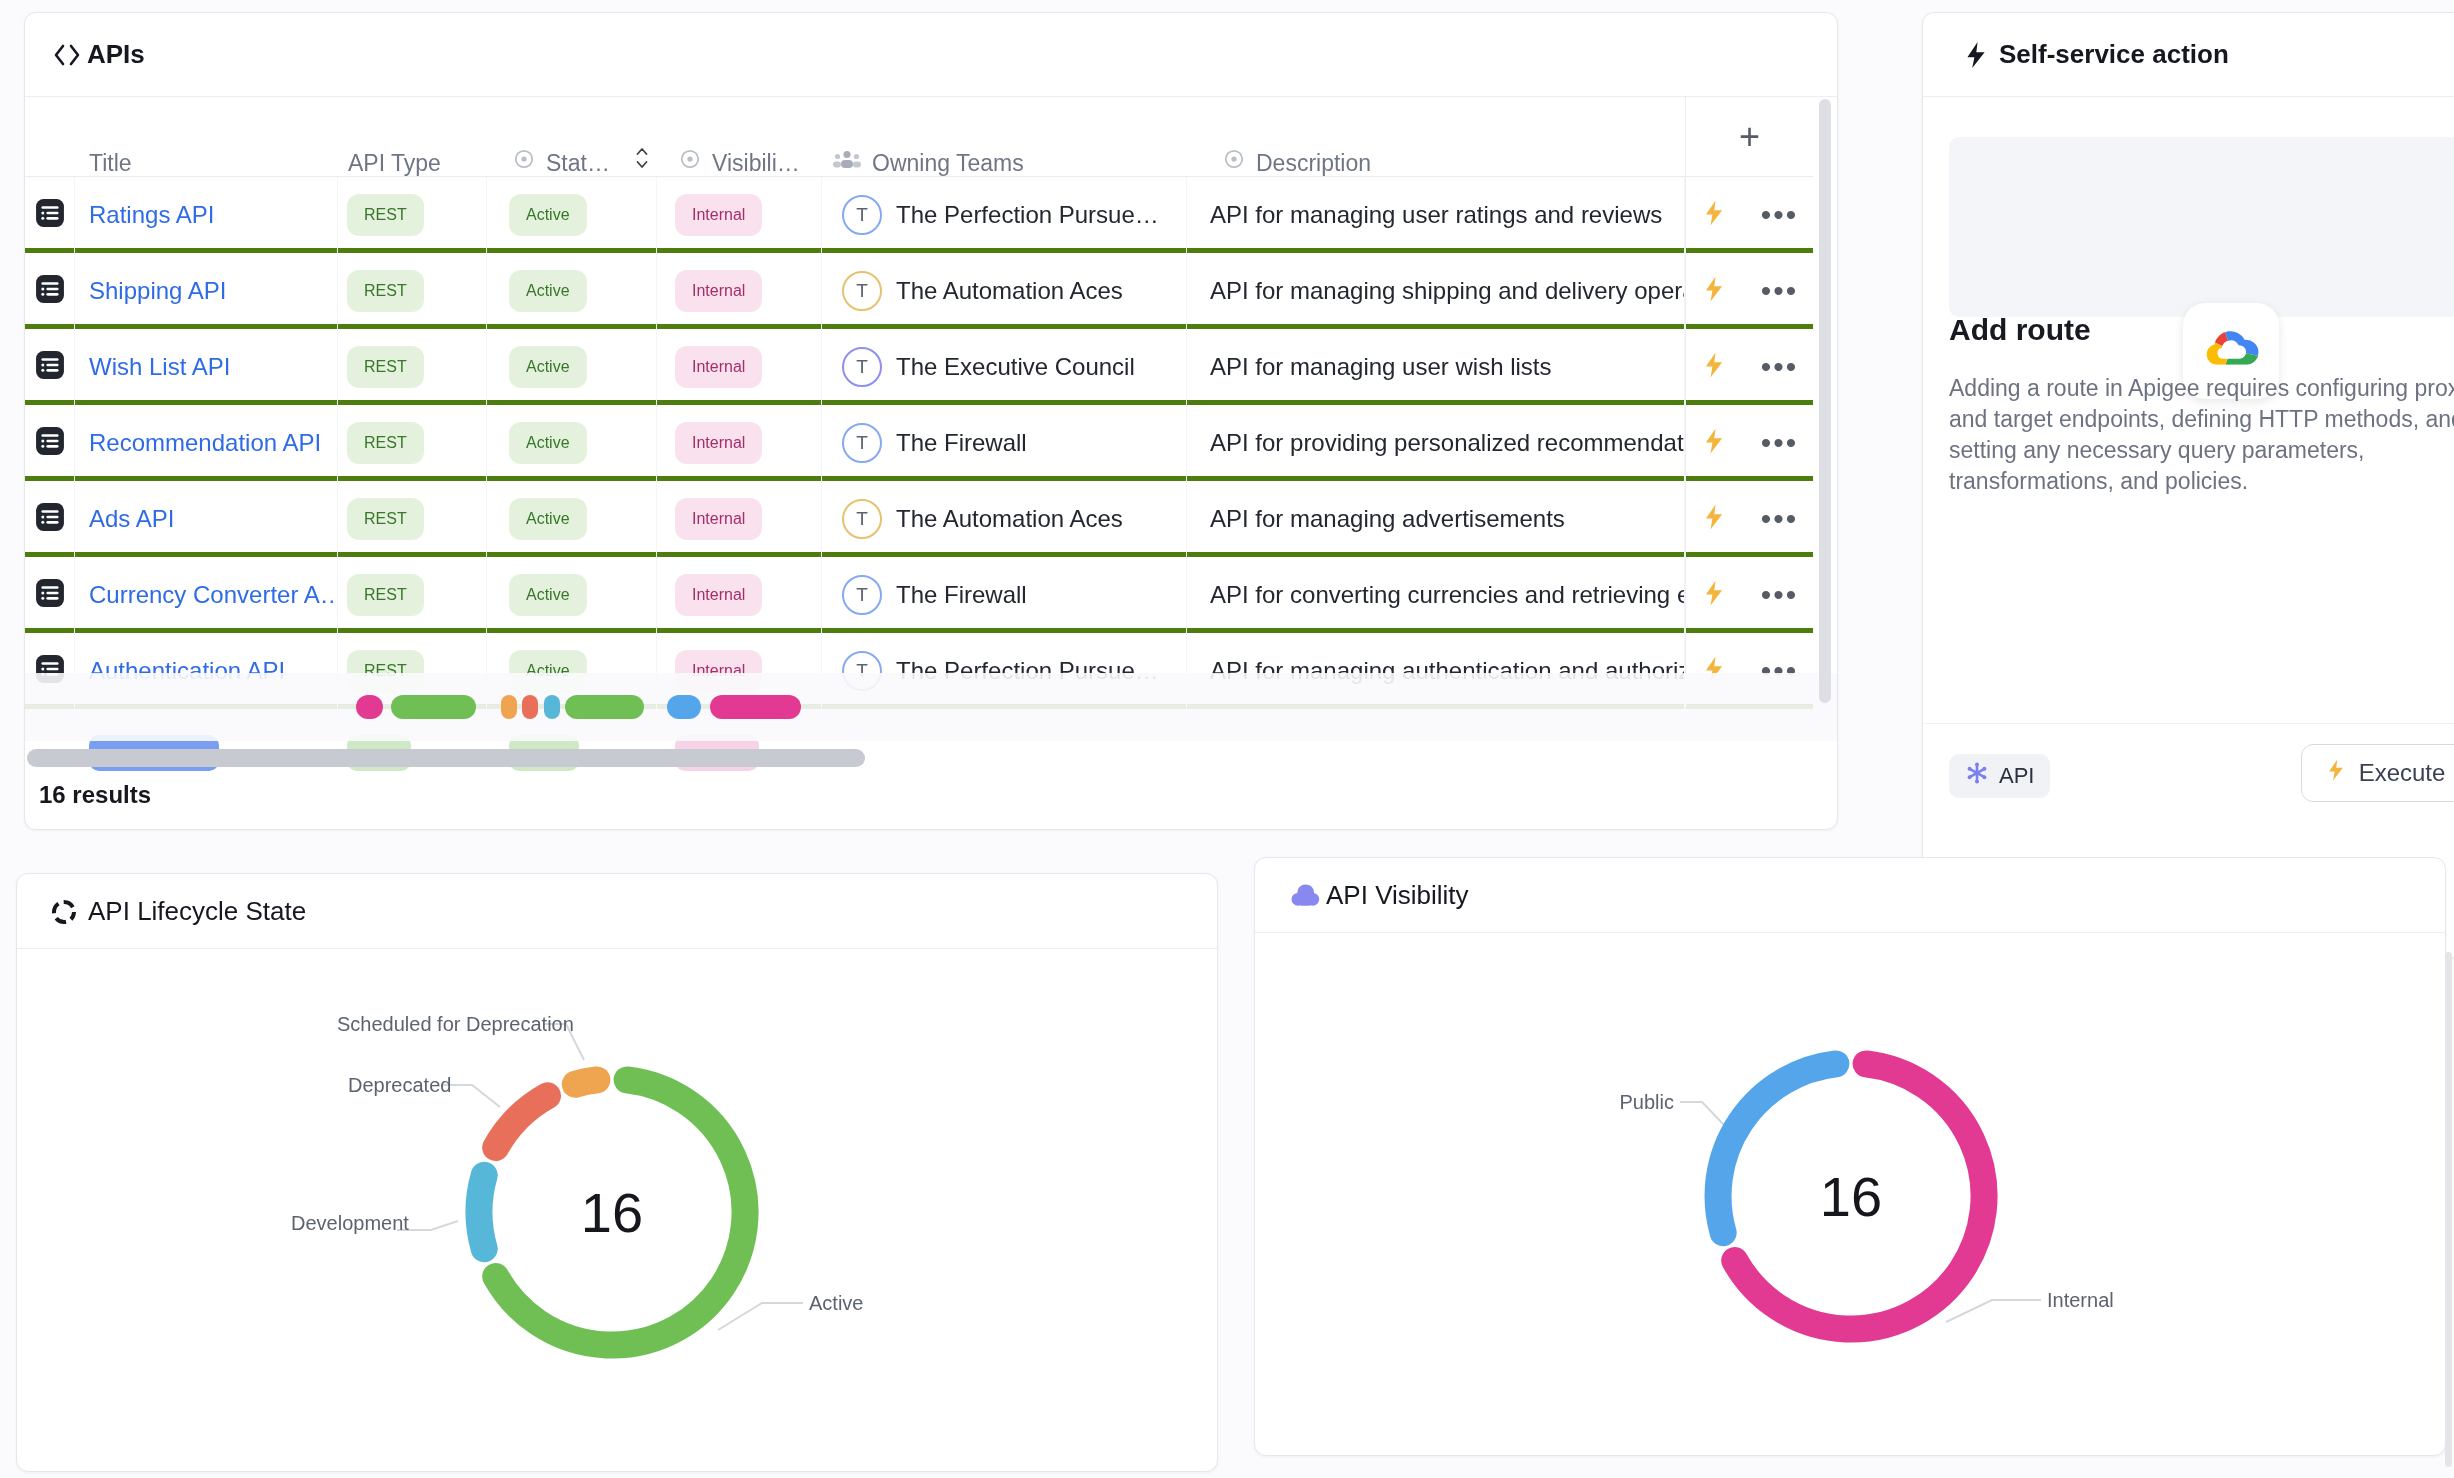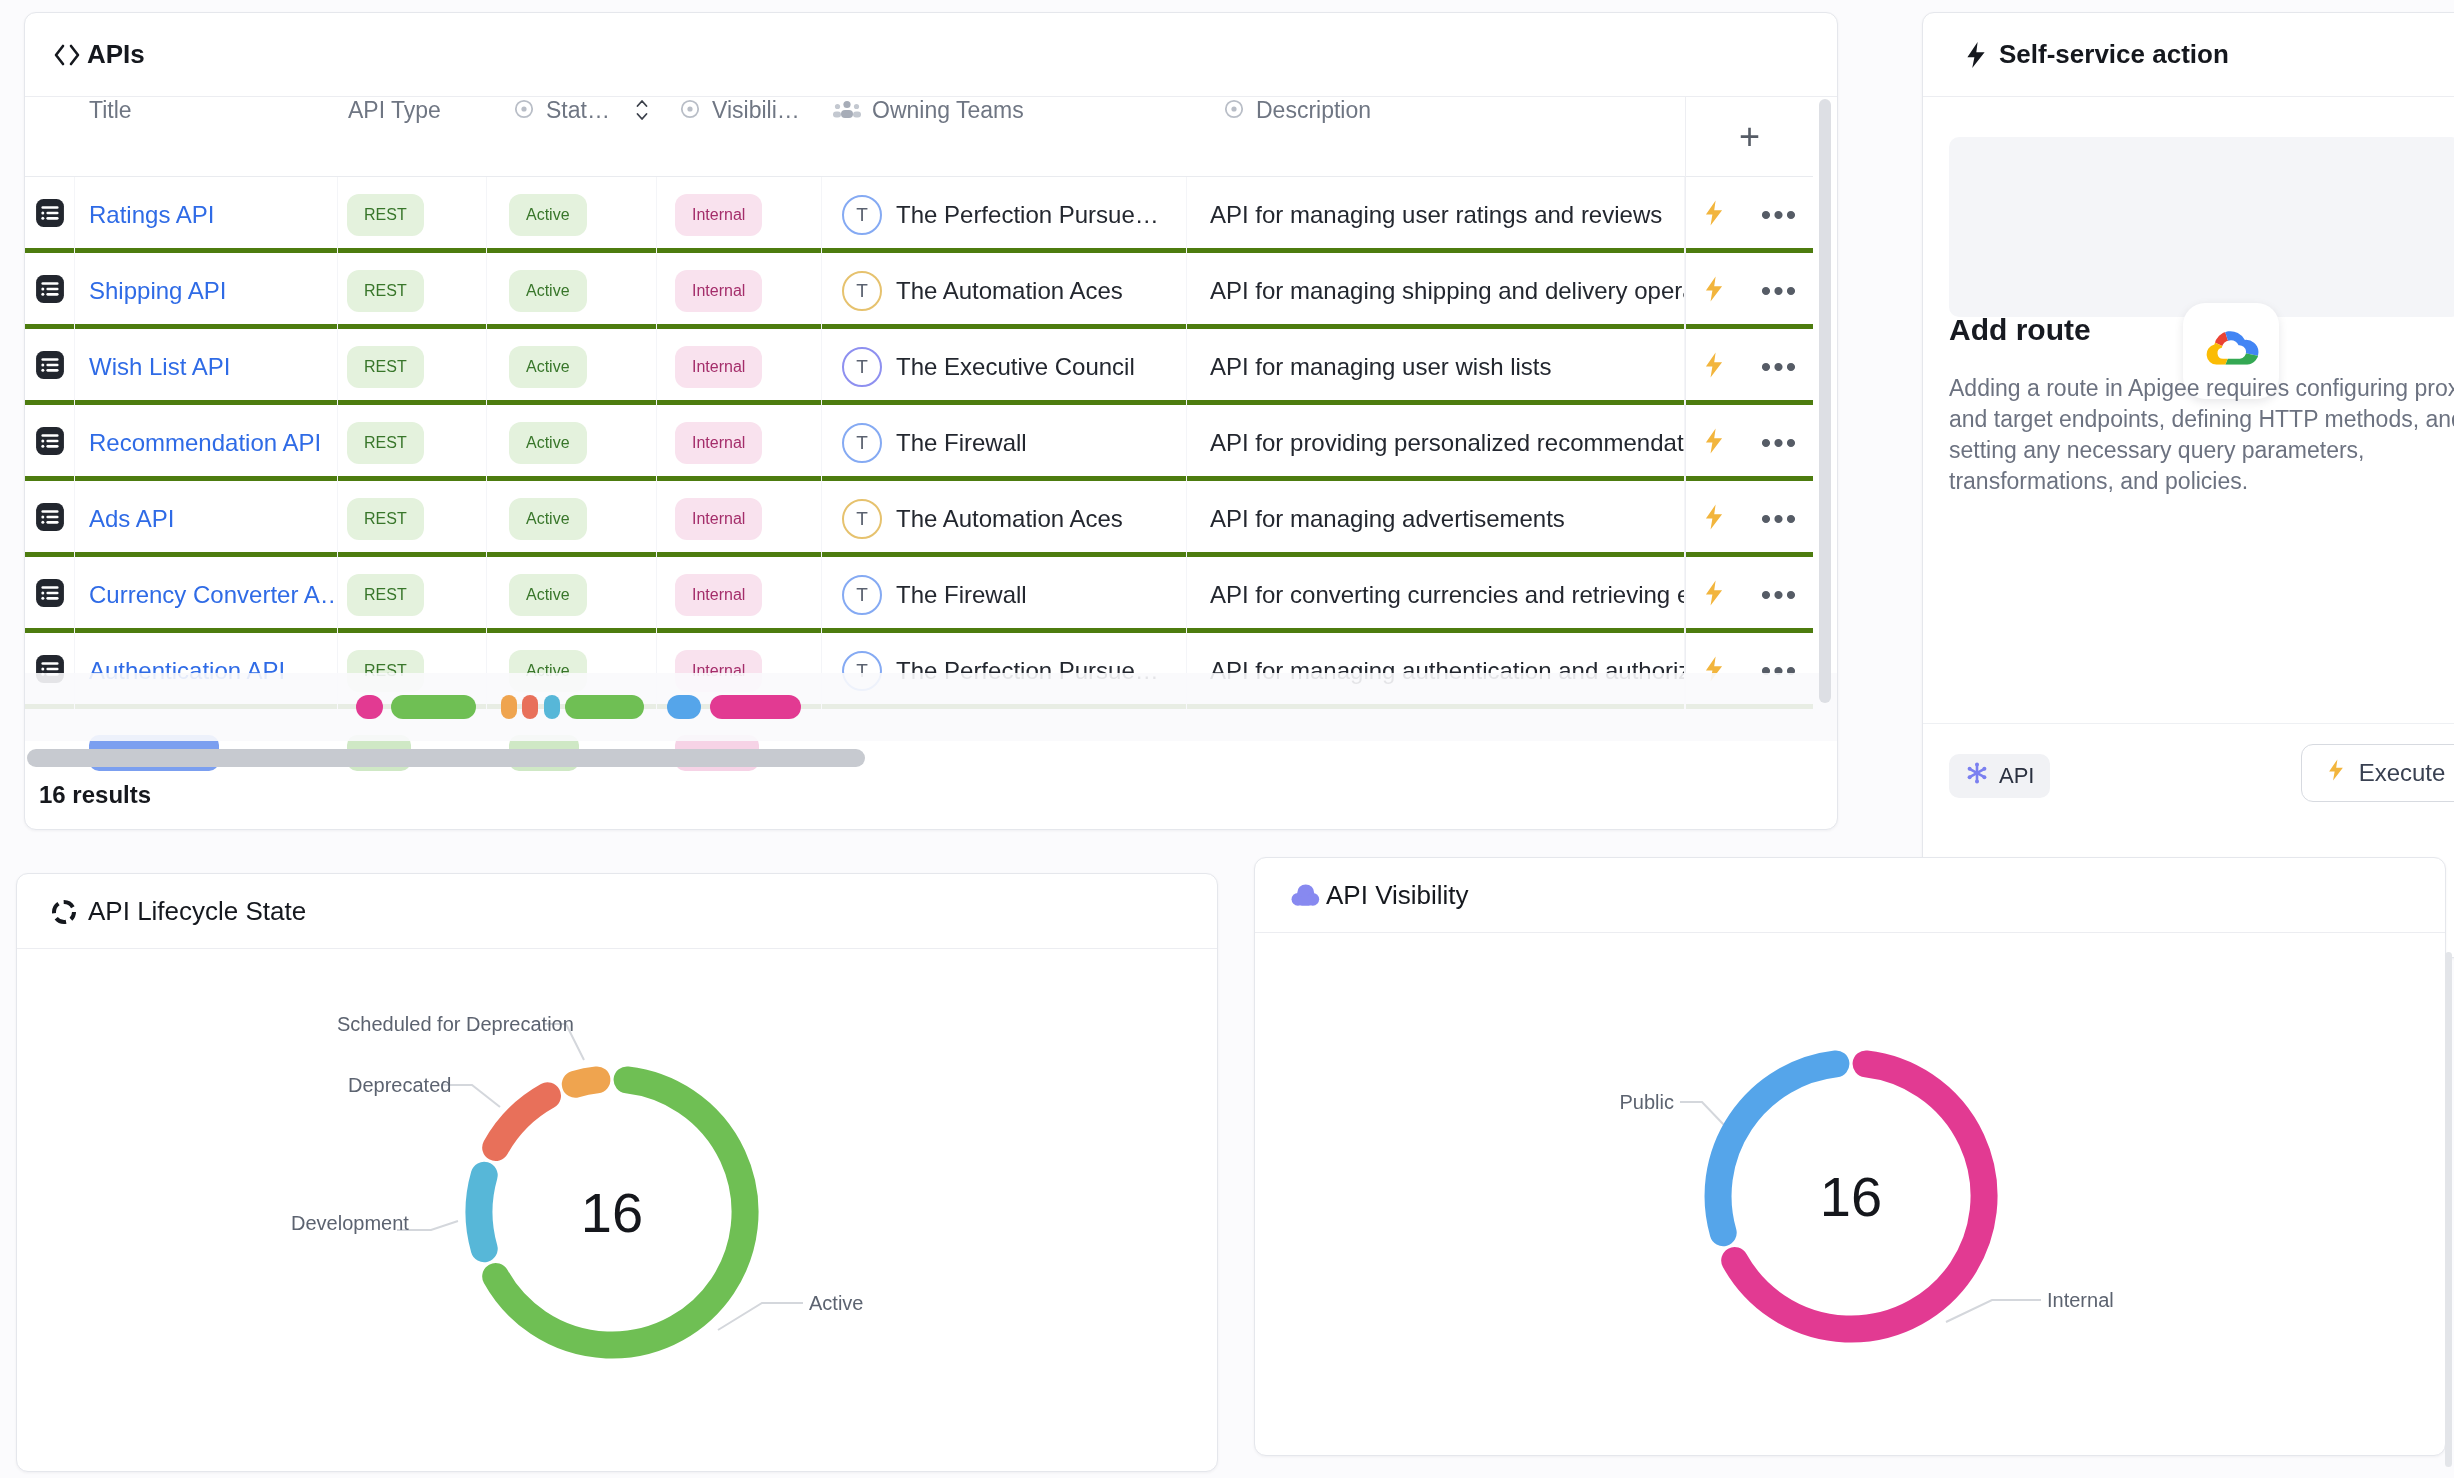--- a/index.html
+++ b/index.html
@@ -18,21 +18,21 @@
     overflow:hidden;
   }
   
   #apis-card { left:24px; top:12px; width:1814px; height:818px; }
   .card-header { position:absolute; left:0; top:0; right:0; height:84px; border-bottom:1px solid #ecedf1; display:flex; align-items:center; }
   .card-title { font-size:26px; font-weight:700; color:#15181e; }
   #apis-card .card-title { margin-left:62px; }
   #apis-card .hdr-icon { position:absolute; left:28px; top:29px; }
 
   .colhead { position:absolute; left:0; top:84px; width:1788px; height:80px; border-bottom:1px solid #e9ebef; font-size:23px; color:#6f7683; }
-  .colhead .cell { position:absolute; top:0; height:80px; display:flex; align-items:flex-start; gap:10px; white-space:nowrap; }
+  .colhead .cell { position:absolute; top:0; height:80px; display:flex; align-items:flex-end; gap:10px; white-space:nowrap; }
   .pinned-head { position:absolute; left:1660px; top:0; width:128px; height:80px; border-left:1px solid #edeef2; display:flex; align-items:center; justify-content:center; }
   .plus-btn { font-size:36px; font-weight:400; color:#565c66; line-height:1; cursor:pointer; }
 
   #rows { position:absolute; left:0; top:164px; width:1788px; height:570px; overflow:hidden; }
   .tr { position:relative; width:1788px; height:76px; border-bottom:5px solid #4d7c0f; background:#fff; }
   .td { position:absolute; top:0; height:76px; display:flex; align-items:center; border-right:1px solid #f4f5f8; }
   .td-icon   { left:0;     width:50px;  justify-content:center; }
   .td-title  { left:50px;  width:263px; padding-left:14px; overflow:hidden; }
   .td-type   { left:313px; width:149px; padding-left:9px; }
   .td-status { left:462px; width:170px; padding-left:22px; }

